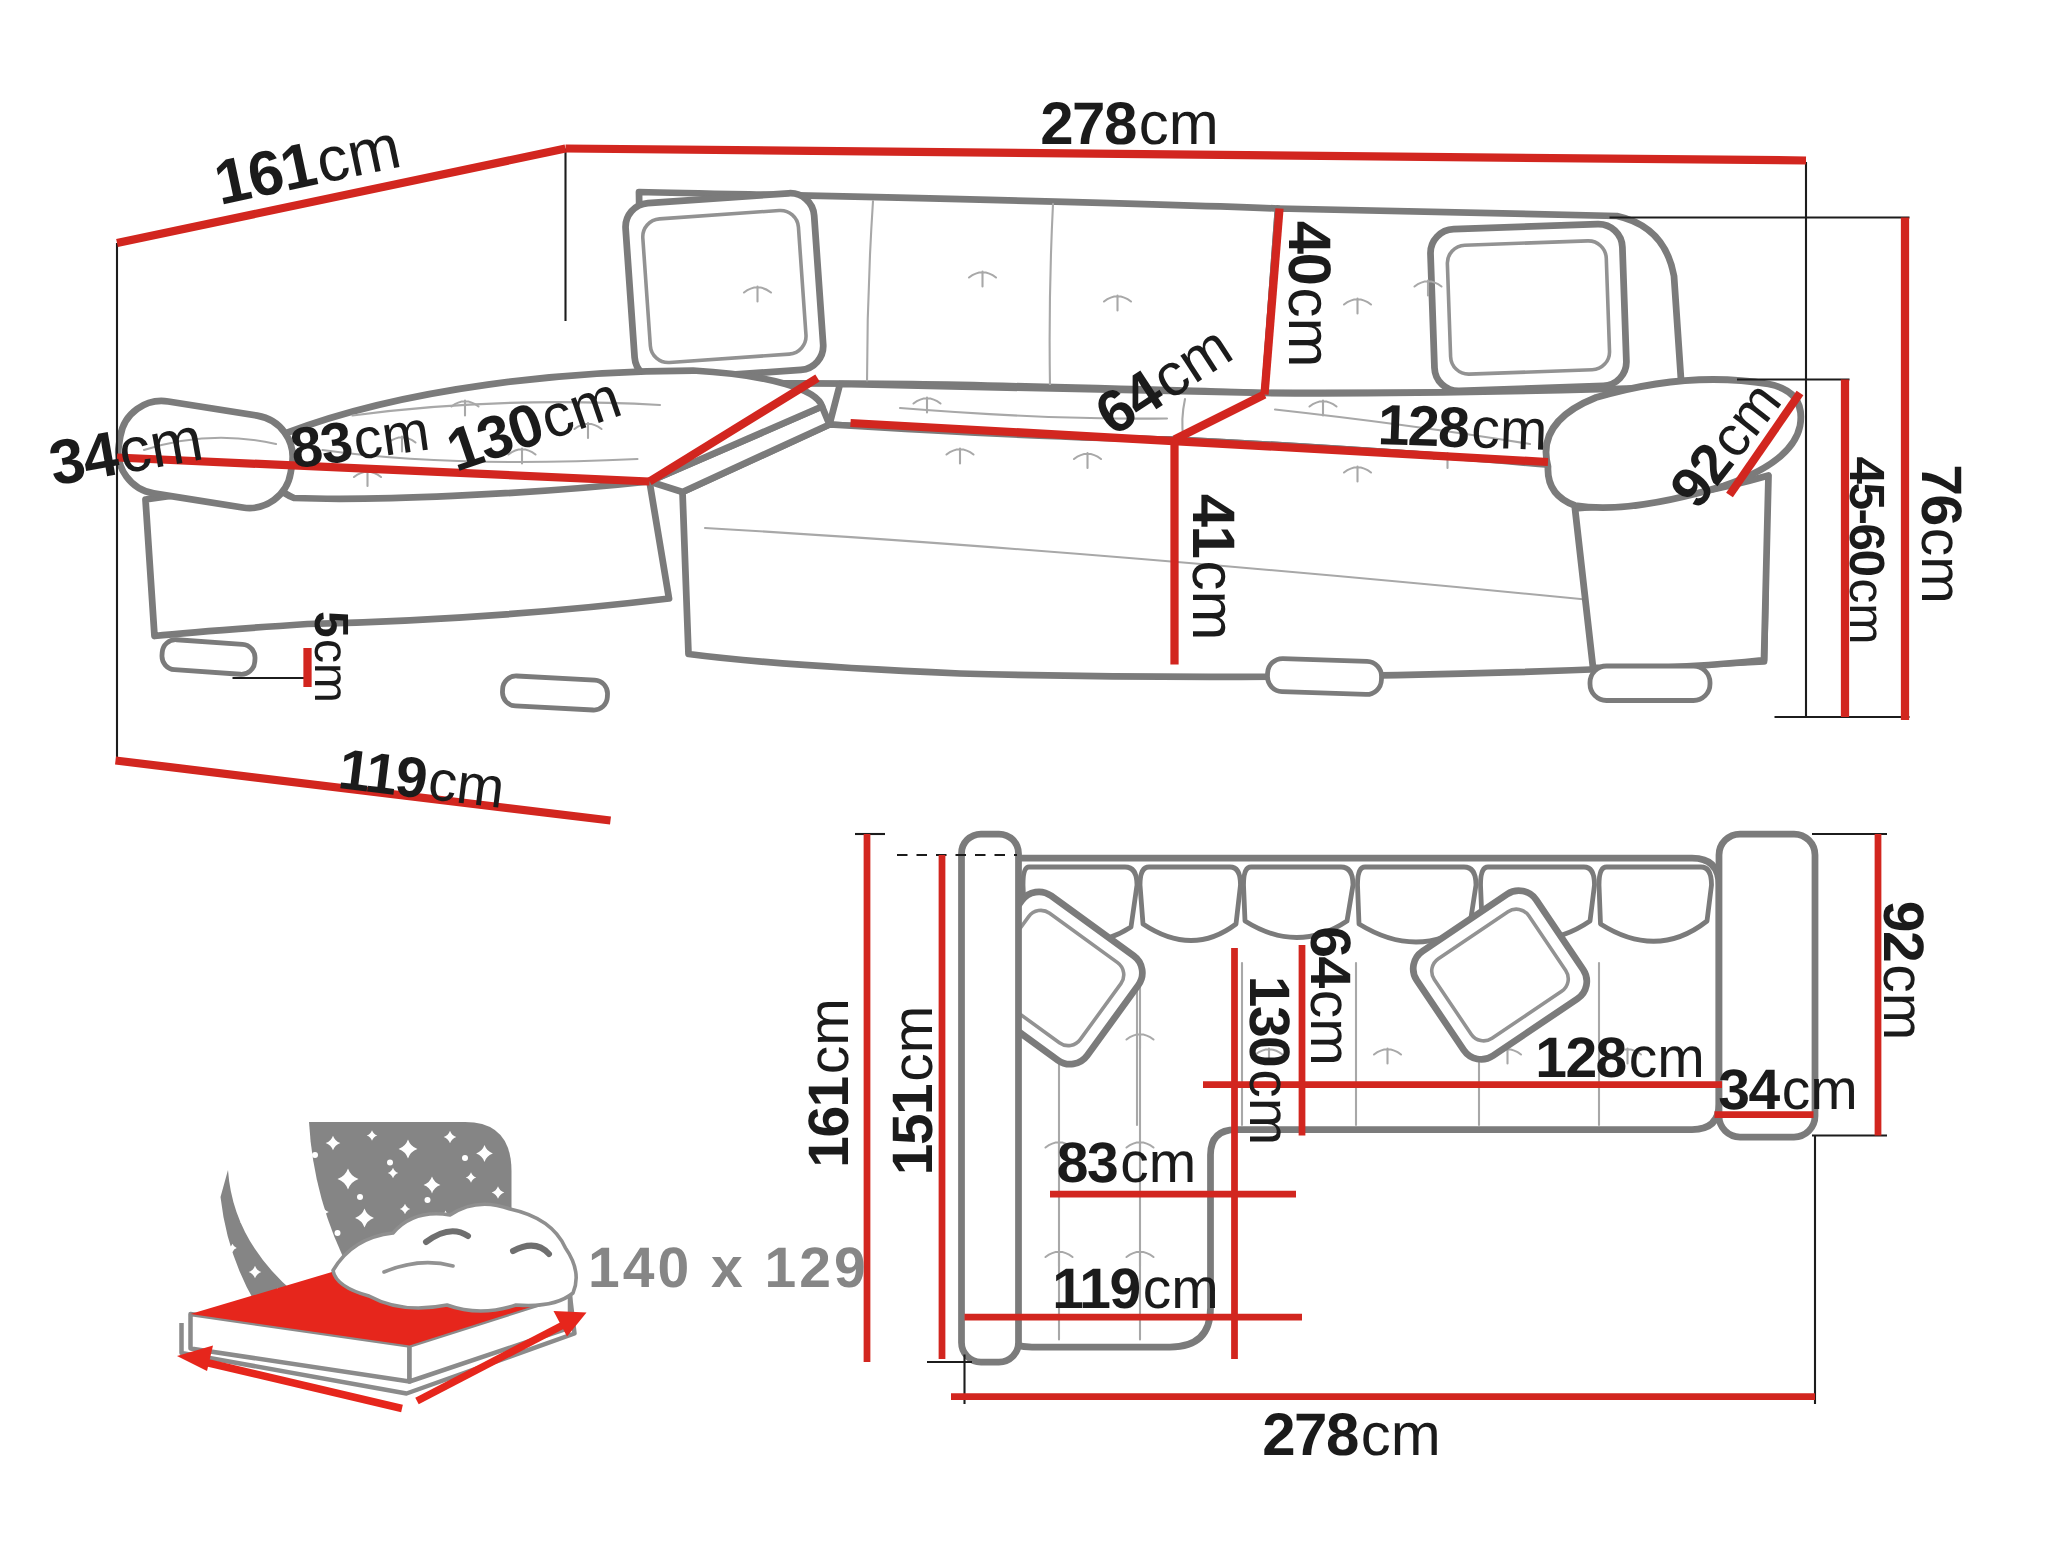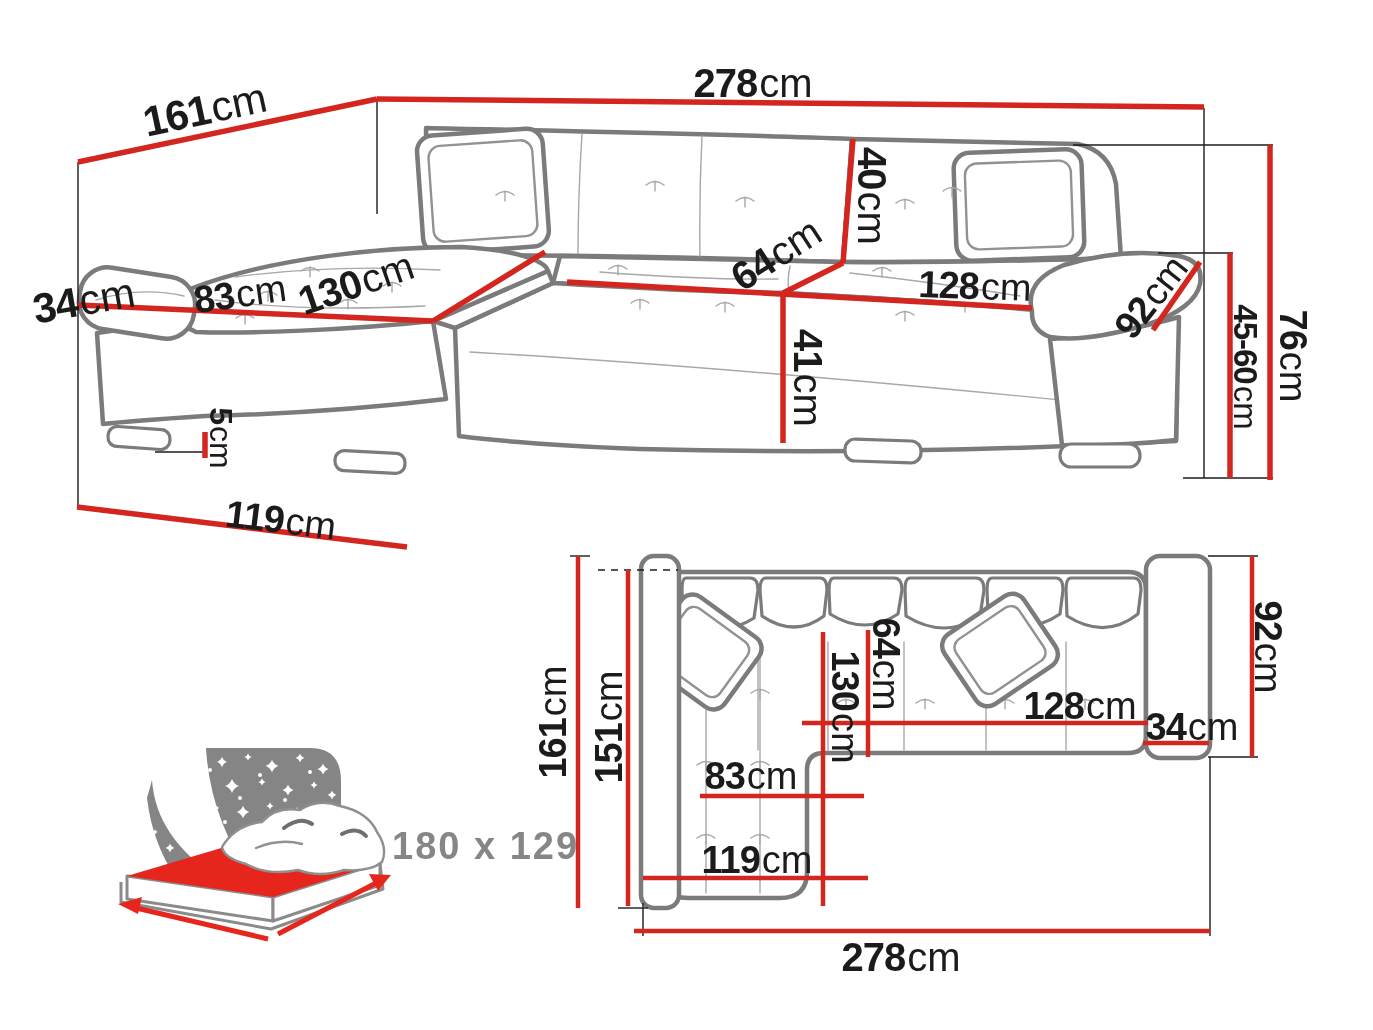--- a/index.html
+++ b/index.html
@@ -296,15 +296,15 @@
 <div class="dim" style="left:609px;top:727px;transform:translate(-50%,-50%) rotate(-90deg);font-size:38px;"><span class="num">151</span><span class="unit">cm</span></div>
 <div class="dim" style="left:845px;top:707px;transform:translate(-50%,-50%) rotate(90deg);font-size:38px;"><span class="num">130</span><span class="unit">cm</span></div>
 <div class="dim" style="left:886px;top:664px;transform:translate(-50%,-50%) rotate(90deg);font-size:38px;"><span class="num">64</span><span class="unit">cm</span></div>
 <div class="dim" style="left:1080px;top:706px;transform:translate(-50%,-50%);font-size:38px;"><span class="num">128</span><span class="unit">cm</span></div>
 <div class="dim" style="left:1192px;top:727px;transform:translate(-50%,-50%);font-size:38px;"><span class="num">34</span><span class="unit">cm</span></div>
 <div class="dim" style="left:1268px;top:647px;transform:translate(-50%,-50%) rotate(90deg);font-size:38px;"><span class="num">92</span><span class="unit">cm</span></div>
 <div class="dim" style="left:751px;top:776px;transform:translate(-50%,-50%);font-size:38px;"><span class="num">83</span><span class="unit">cm</span></div>
 <div class="dim" style="left:757px;top:860px;transform:translate(-50%,-50%);font-size:38px;"><span class="num">119</span><span class="unit">cm</span></div>
 <div class="dim" style="left:901px;top:957px;transform:translate(-50%,-50%);font-size:40px;"><span class="num">278</span><span class="unit">cm</span></div>
 
-<div class="bedlabel" style="left:392px;top:827px;">180 x 129</div>
+<div class="bedlabel" style="left:392px;top:827px;">140 x 129</div>
 
 </div>
 
 </body></html>

